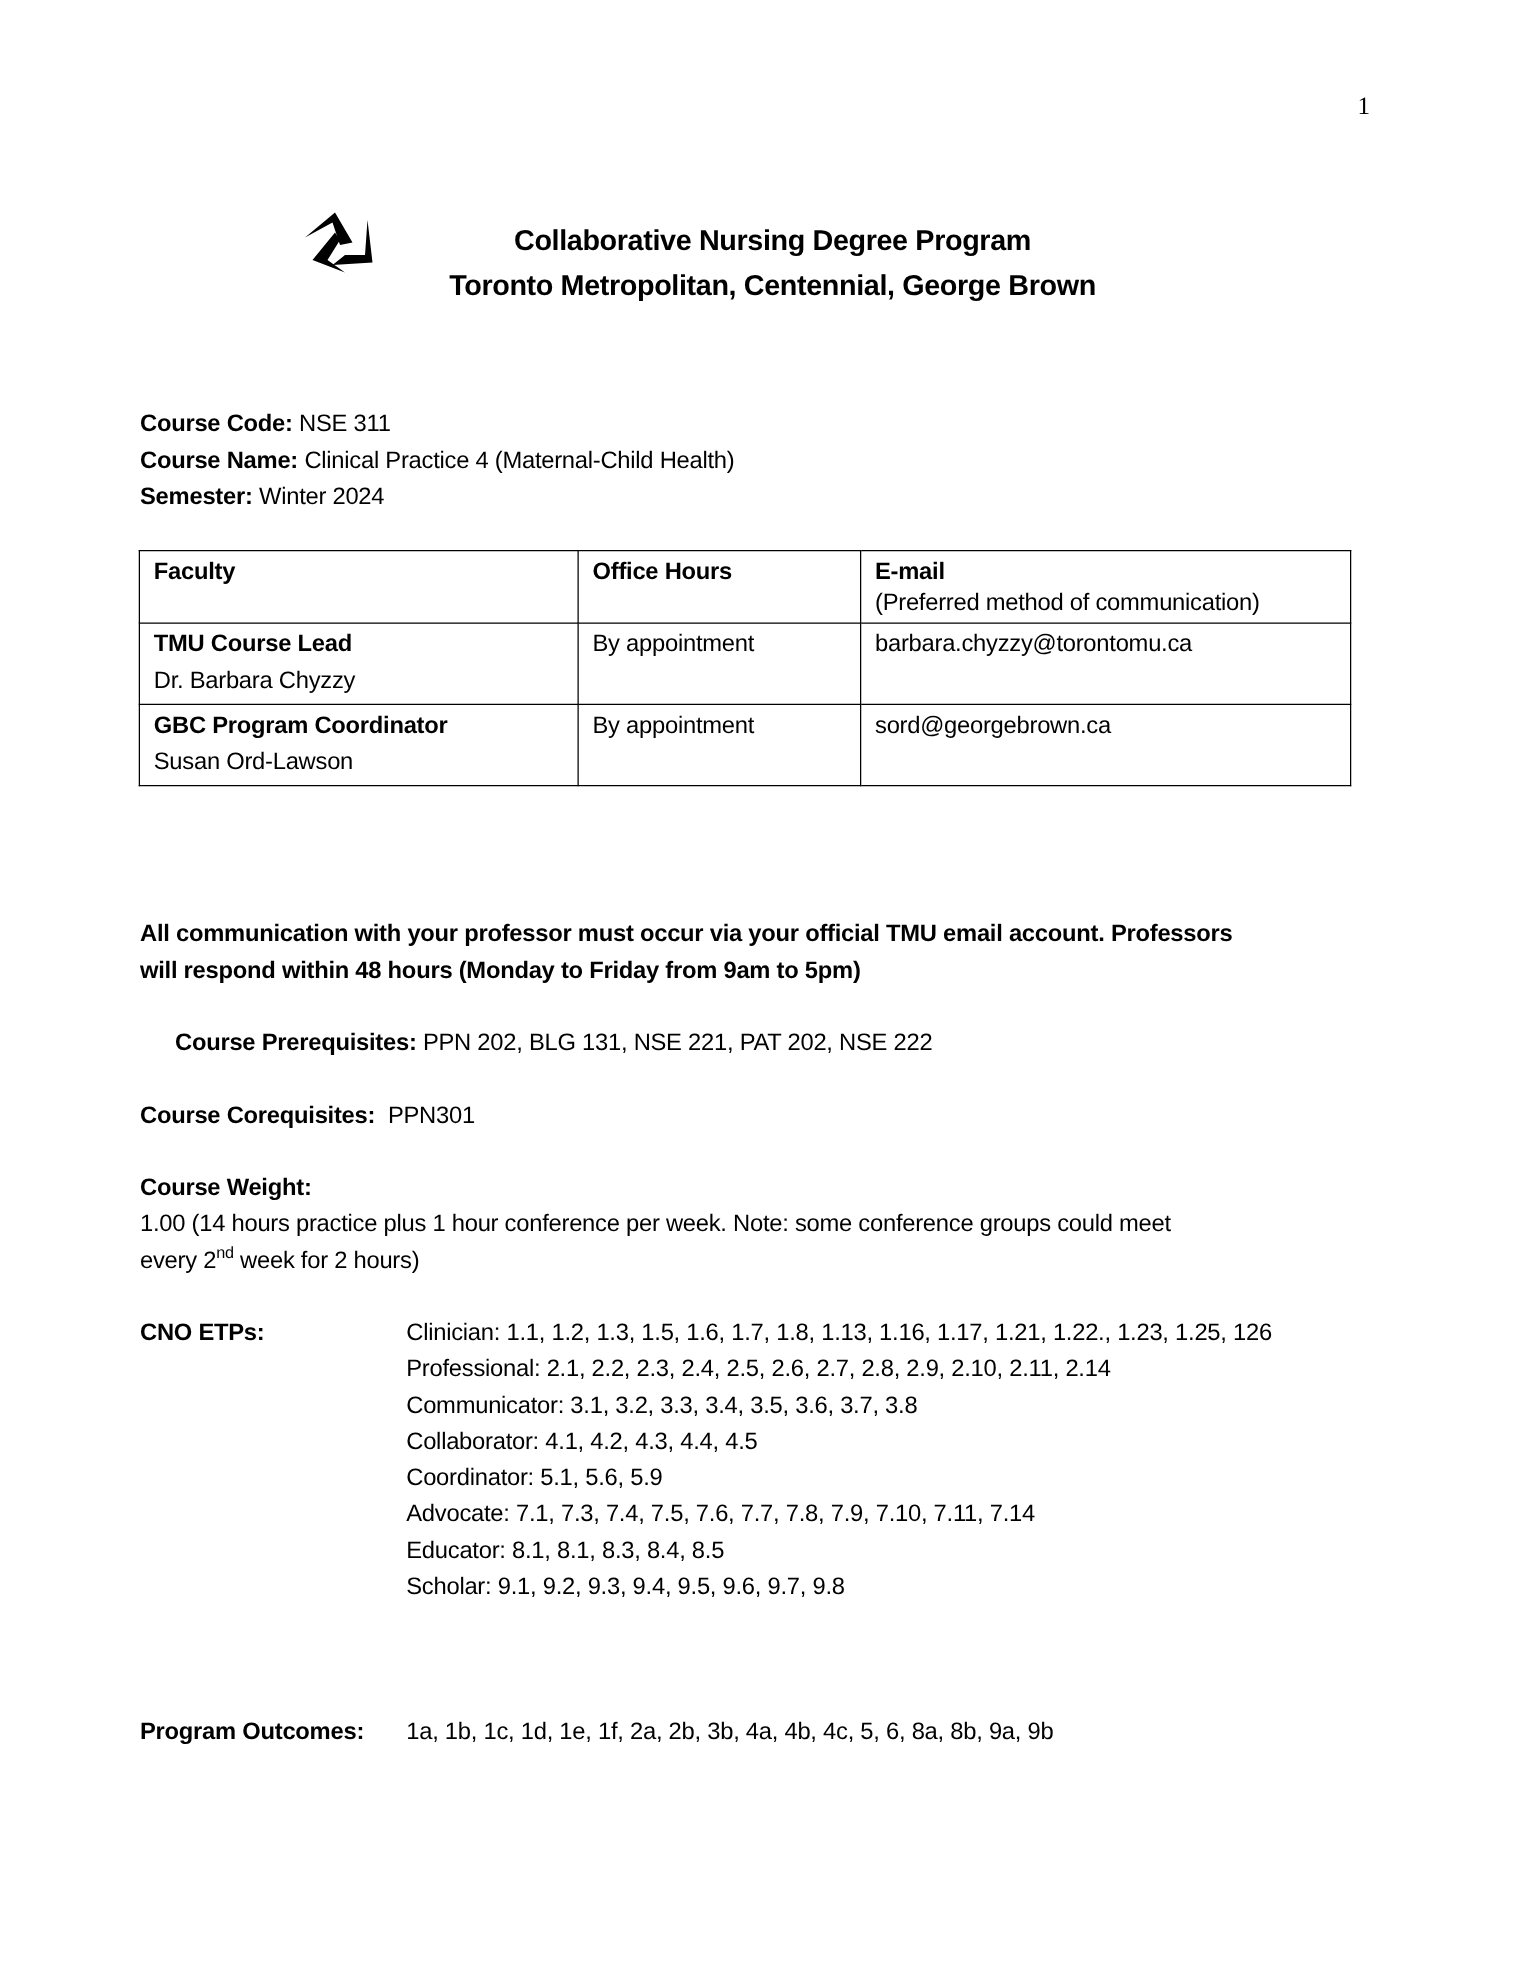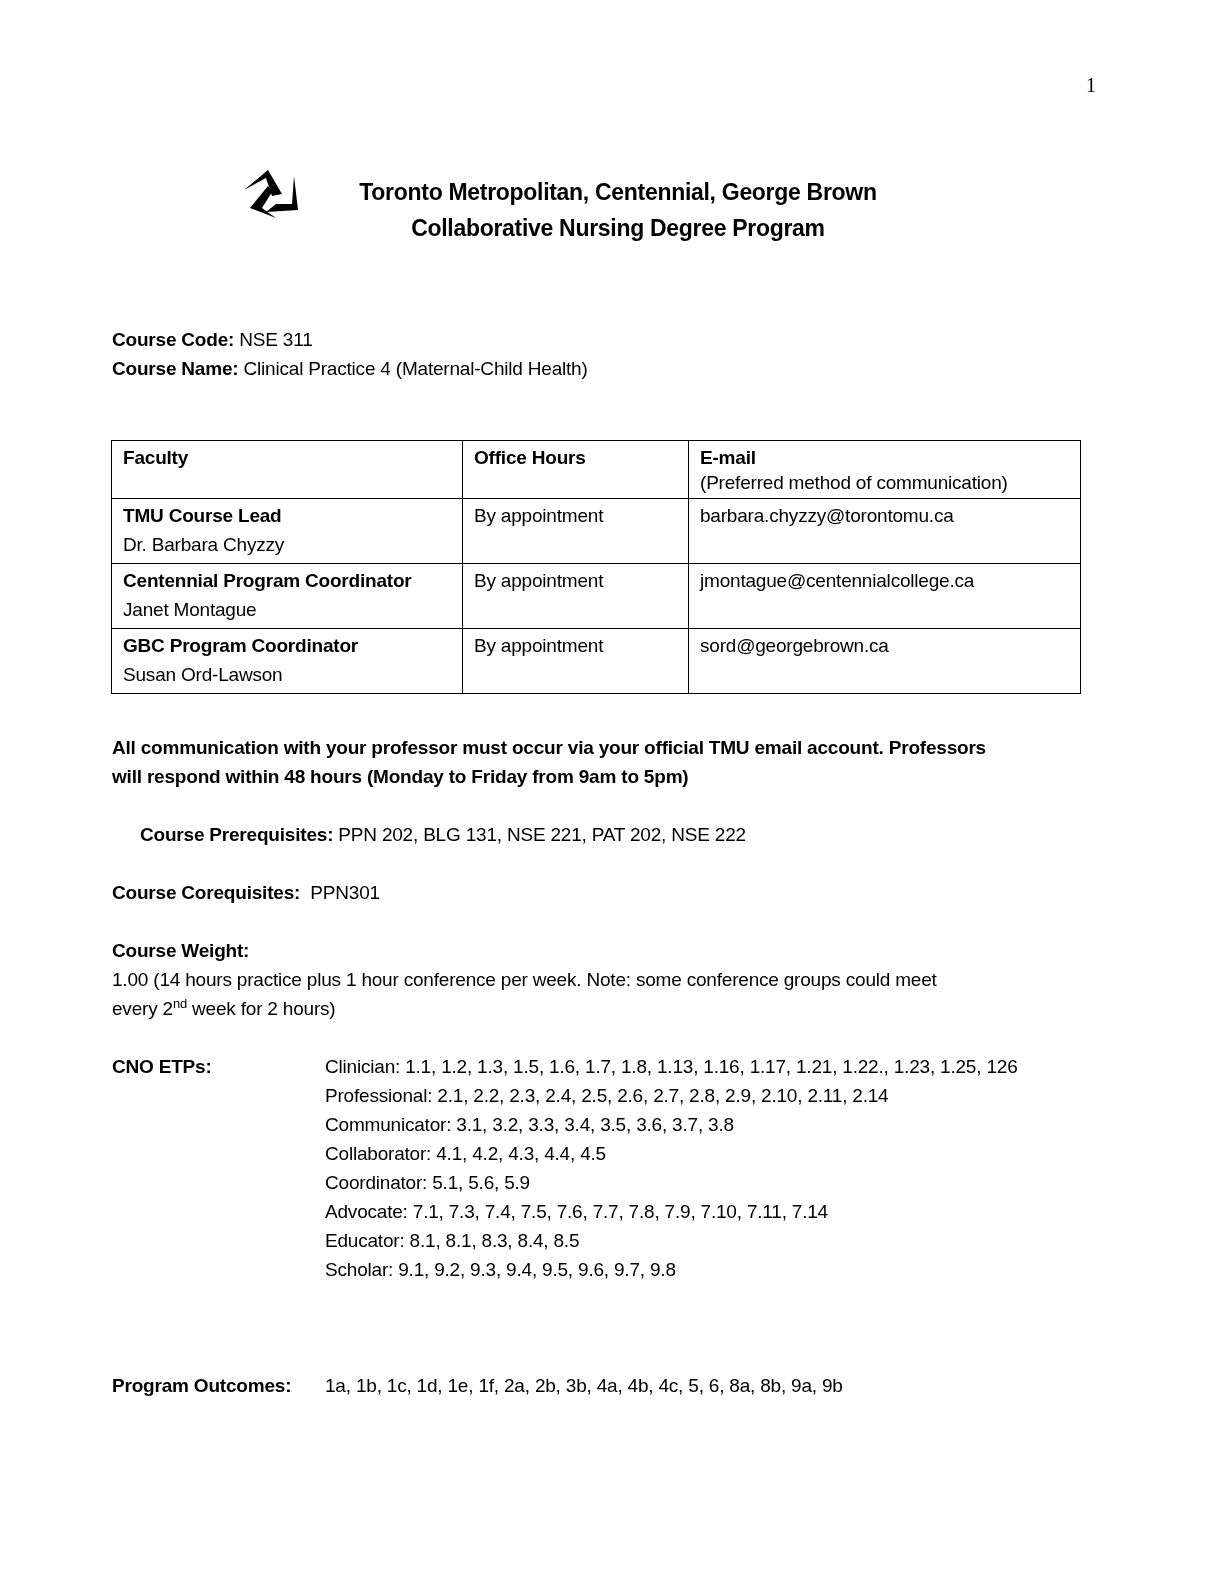--- a/index.html
+++ b/index.html
@@ -116,33 +116,37 @@
 
 <div class="page-number">1</div>
 
 <div class="header">
   <svg class="logo" viewBox="0 0 60 56">
     <path d="M2 26 L26 6 L40 30 L30 32 L24 14 Z" fill="#000"></path>
     <path d="M52 12 L56 46 L24 48 L34 40 L50 40 Z" fill="#000"></path>
     <path d="M26 22 L8 44 L34 54 L20 44 L30 28 Z" fill="#000"></path>
   </svg>
   <div class="header-title">
+    <div>Collaborative Nursing Degree Program</div>
     <div>Toronto Metropolitan, Centennial, George Brown</div>
-    <div>Collaborative Nursing Degree Program</div>
   </div>
 </div>
 
 <div class="content meta-block">
   <div>
     <span class="lbl">Course Code:</span>
     <span>NSE 311</span>
   </div>
   <div>
     <span class="lbl">Course Name:</span>
     <span>Clinical Practice 4 (Maternal-Child Health)</span>
+  </div>
+  <div>
+    <span class="lbl">Semester:</span>
+    <span>Winter 2024</span>
   </div>
 </div>
 
 <table class="faculty-table">
   <tbody>
       <tr class="row-h">
     <td class="col1 lbl">Faculty</td>
     <td class="col2 lbl">Office Hours</td>
     <td>
       <span class="lbl">E-mail</span>
@@ -150,28 +154,20 @@
     </td>
   </tr>
   <tr class="row-1">
     <td class="col1">
       <div class="lbl">TMU Course Lead</div>
       <div>Dr. Barbara Chyzzy</div>
     </td>
     <td class="col2">By appointment</td>
     <td>barbara.chyzzy@torontomu.ca</td>
   </tr>
-  <tr class="row-2">
-    <td class="col1">
-      <div class="lbl">Centennial Program Coordinator</div>
-      <div>Janet Montague</div>
-    </td>
-    <td class="col2">By appointment</td>
-    <td>jmontague@centennialcollege.ca</td>
-  </tr>
   <tr class="row-3">
     <td class="col1">
       <div class="lbl">GBC Program Coordinator</div>
       <div>Susan Ord-Lawson</div>
     </td>
     <td class="col2">By appointment</td>
     <td>sord@georgebrown.ca</td>
   </tr>
 </tbody>
   </table>

